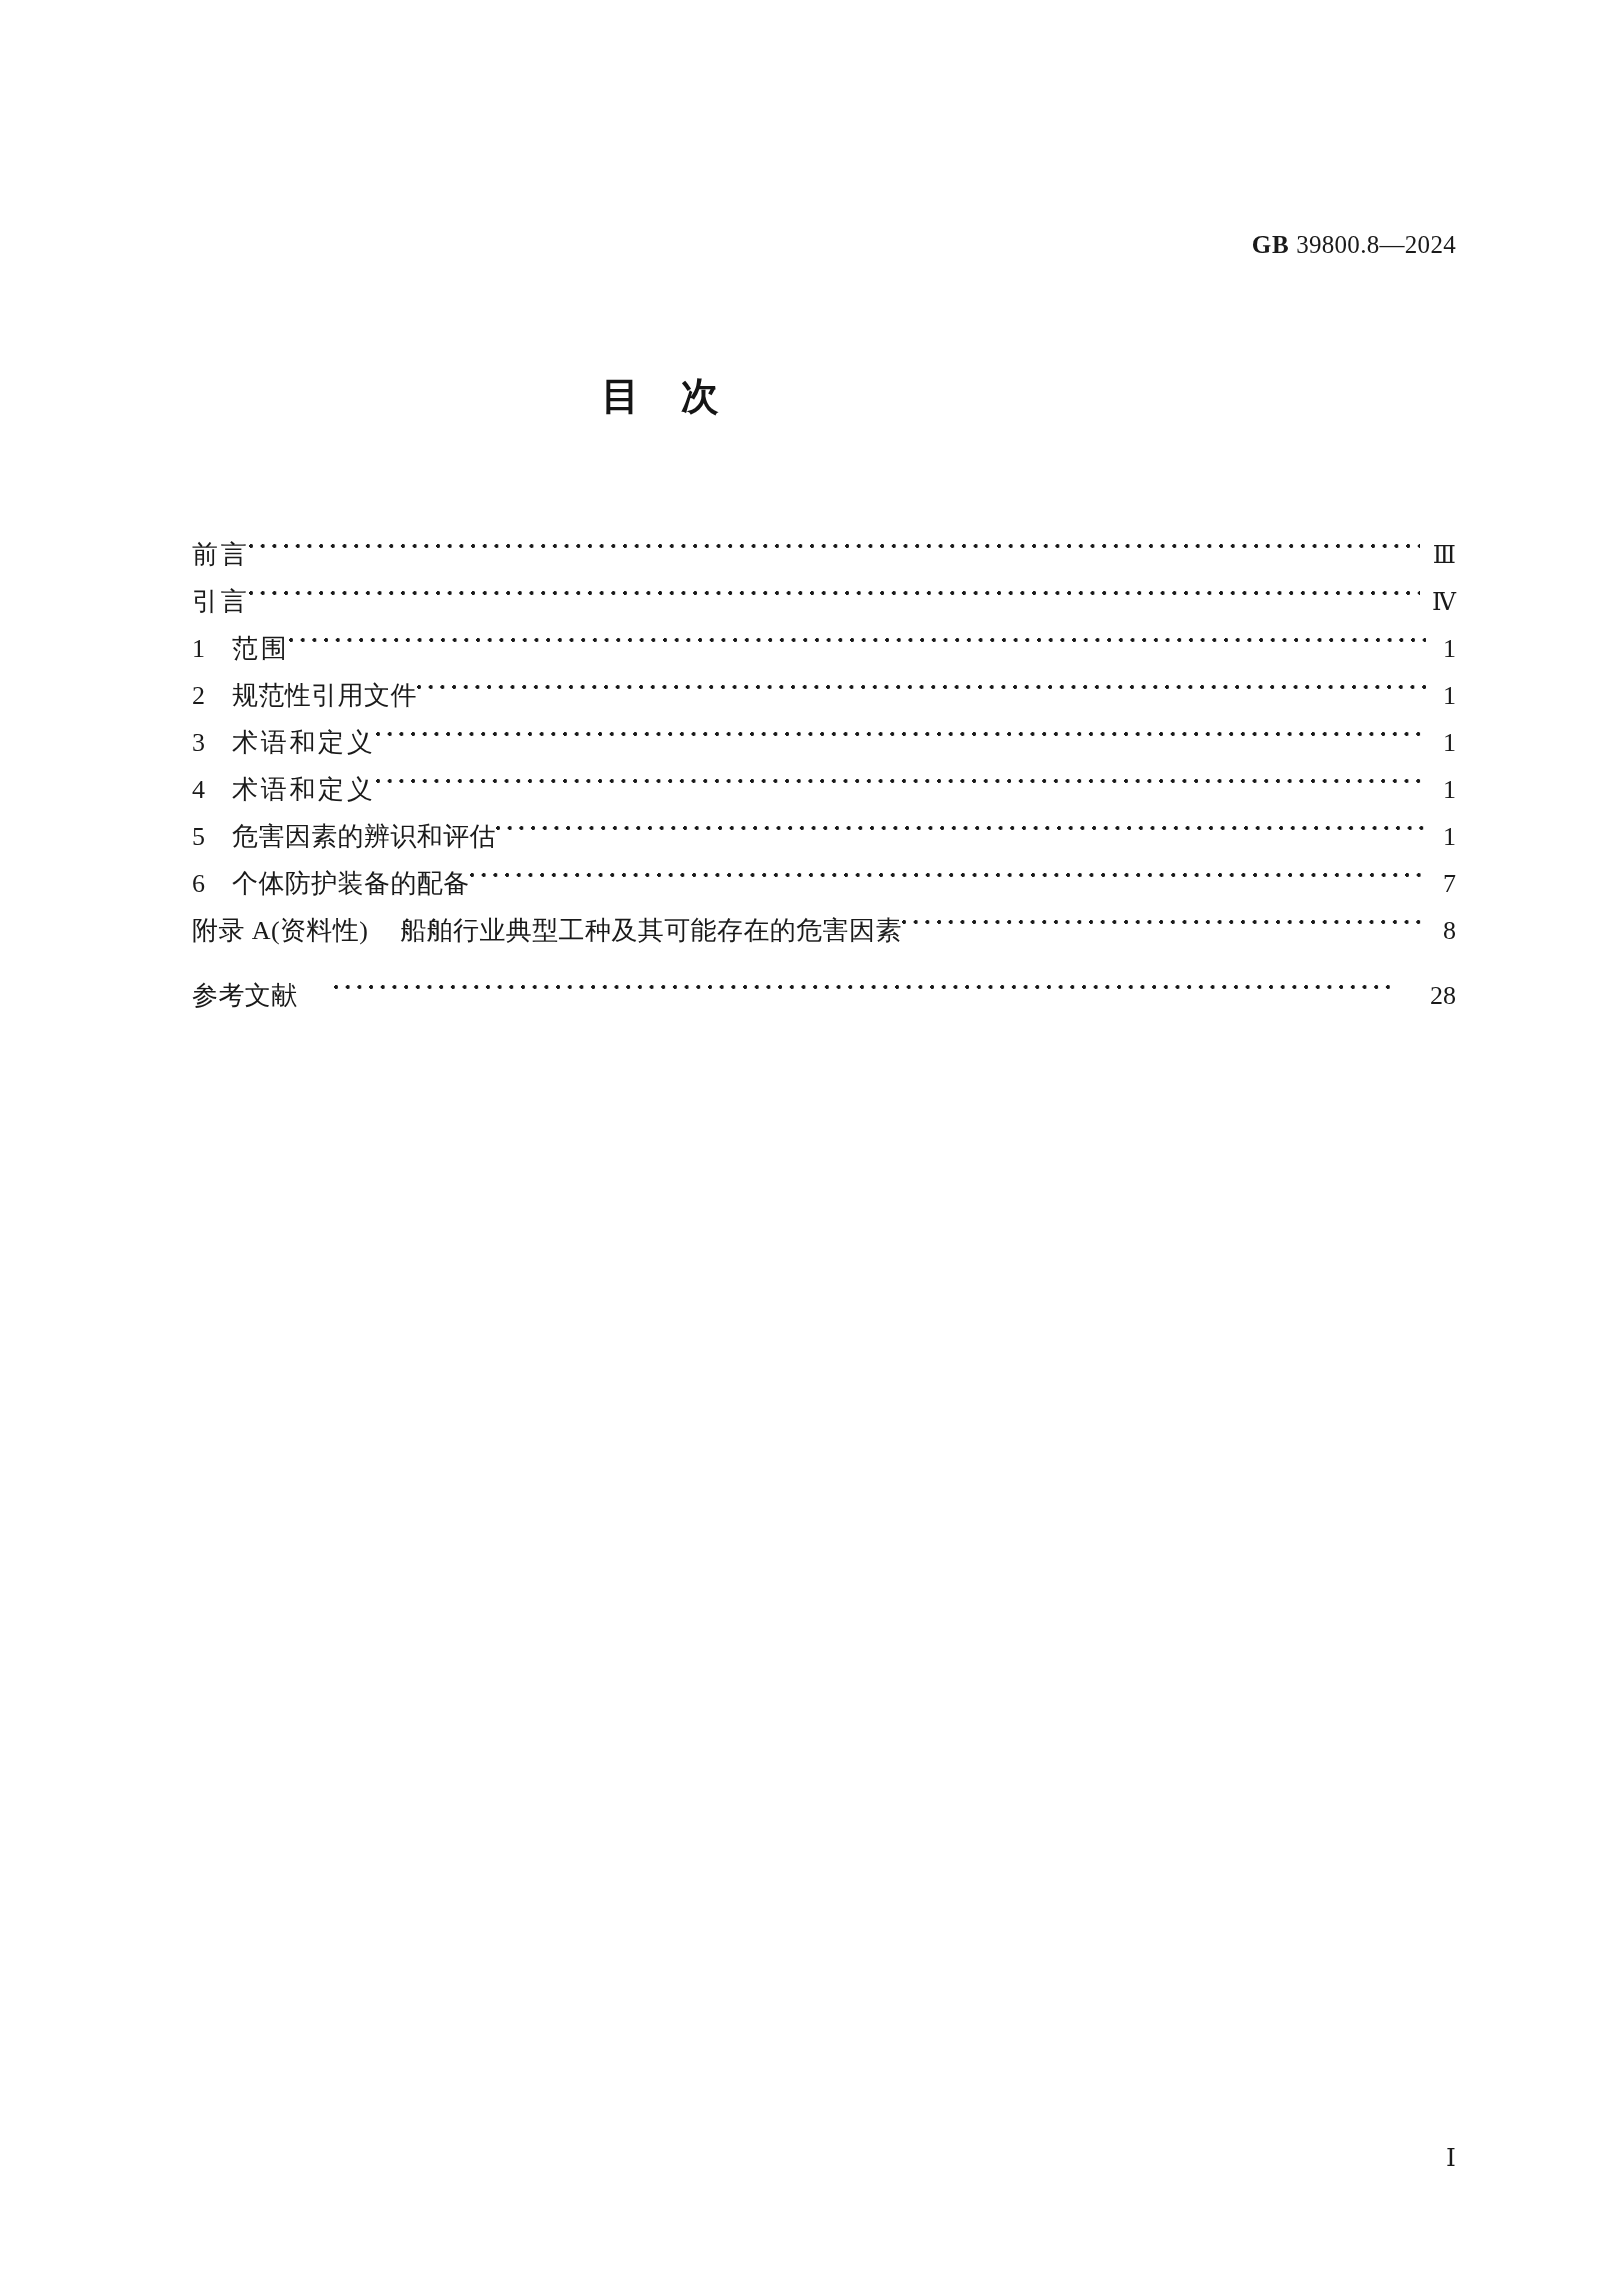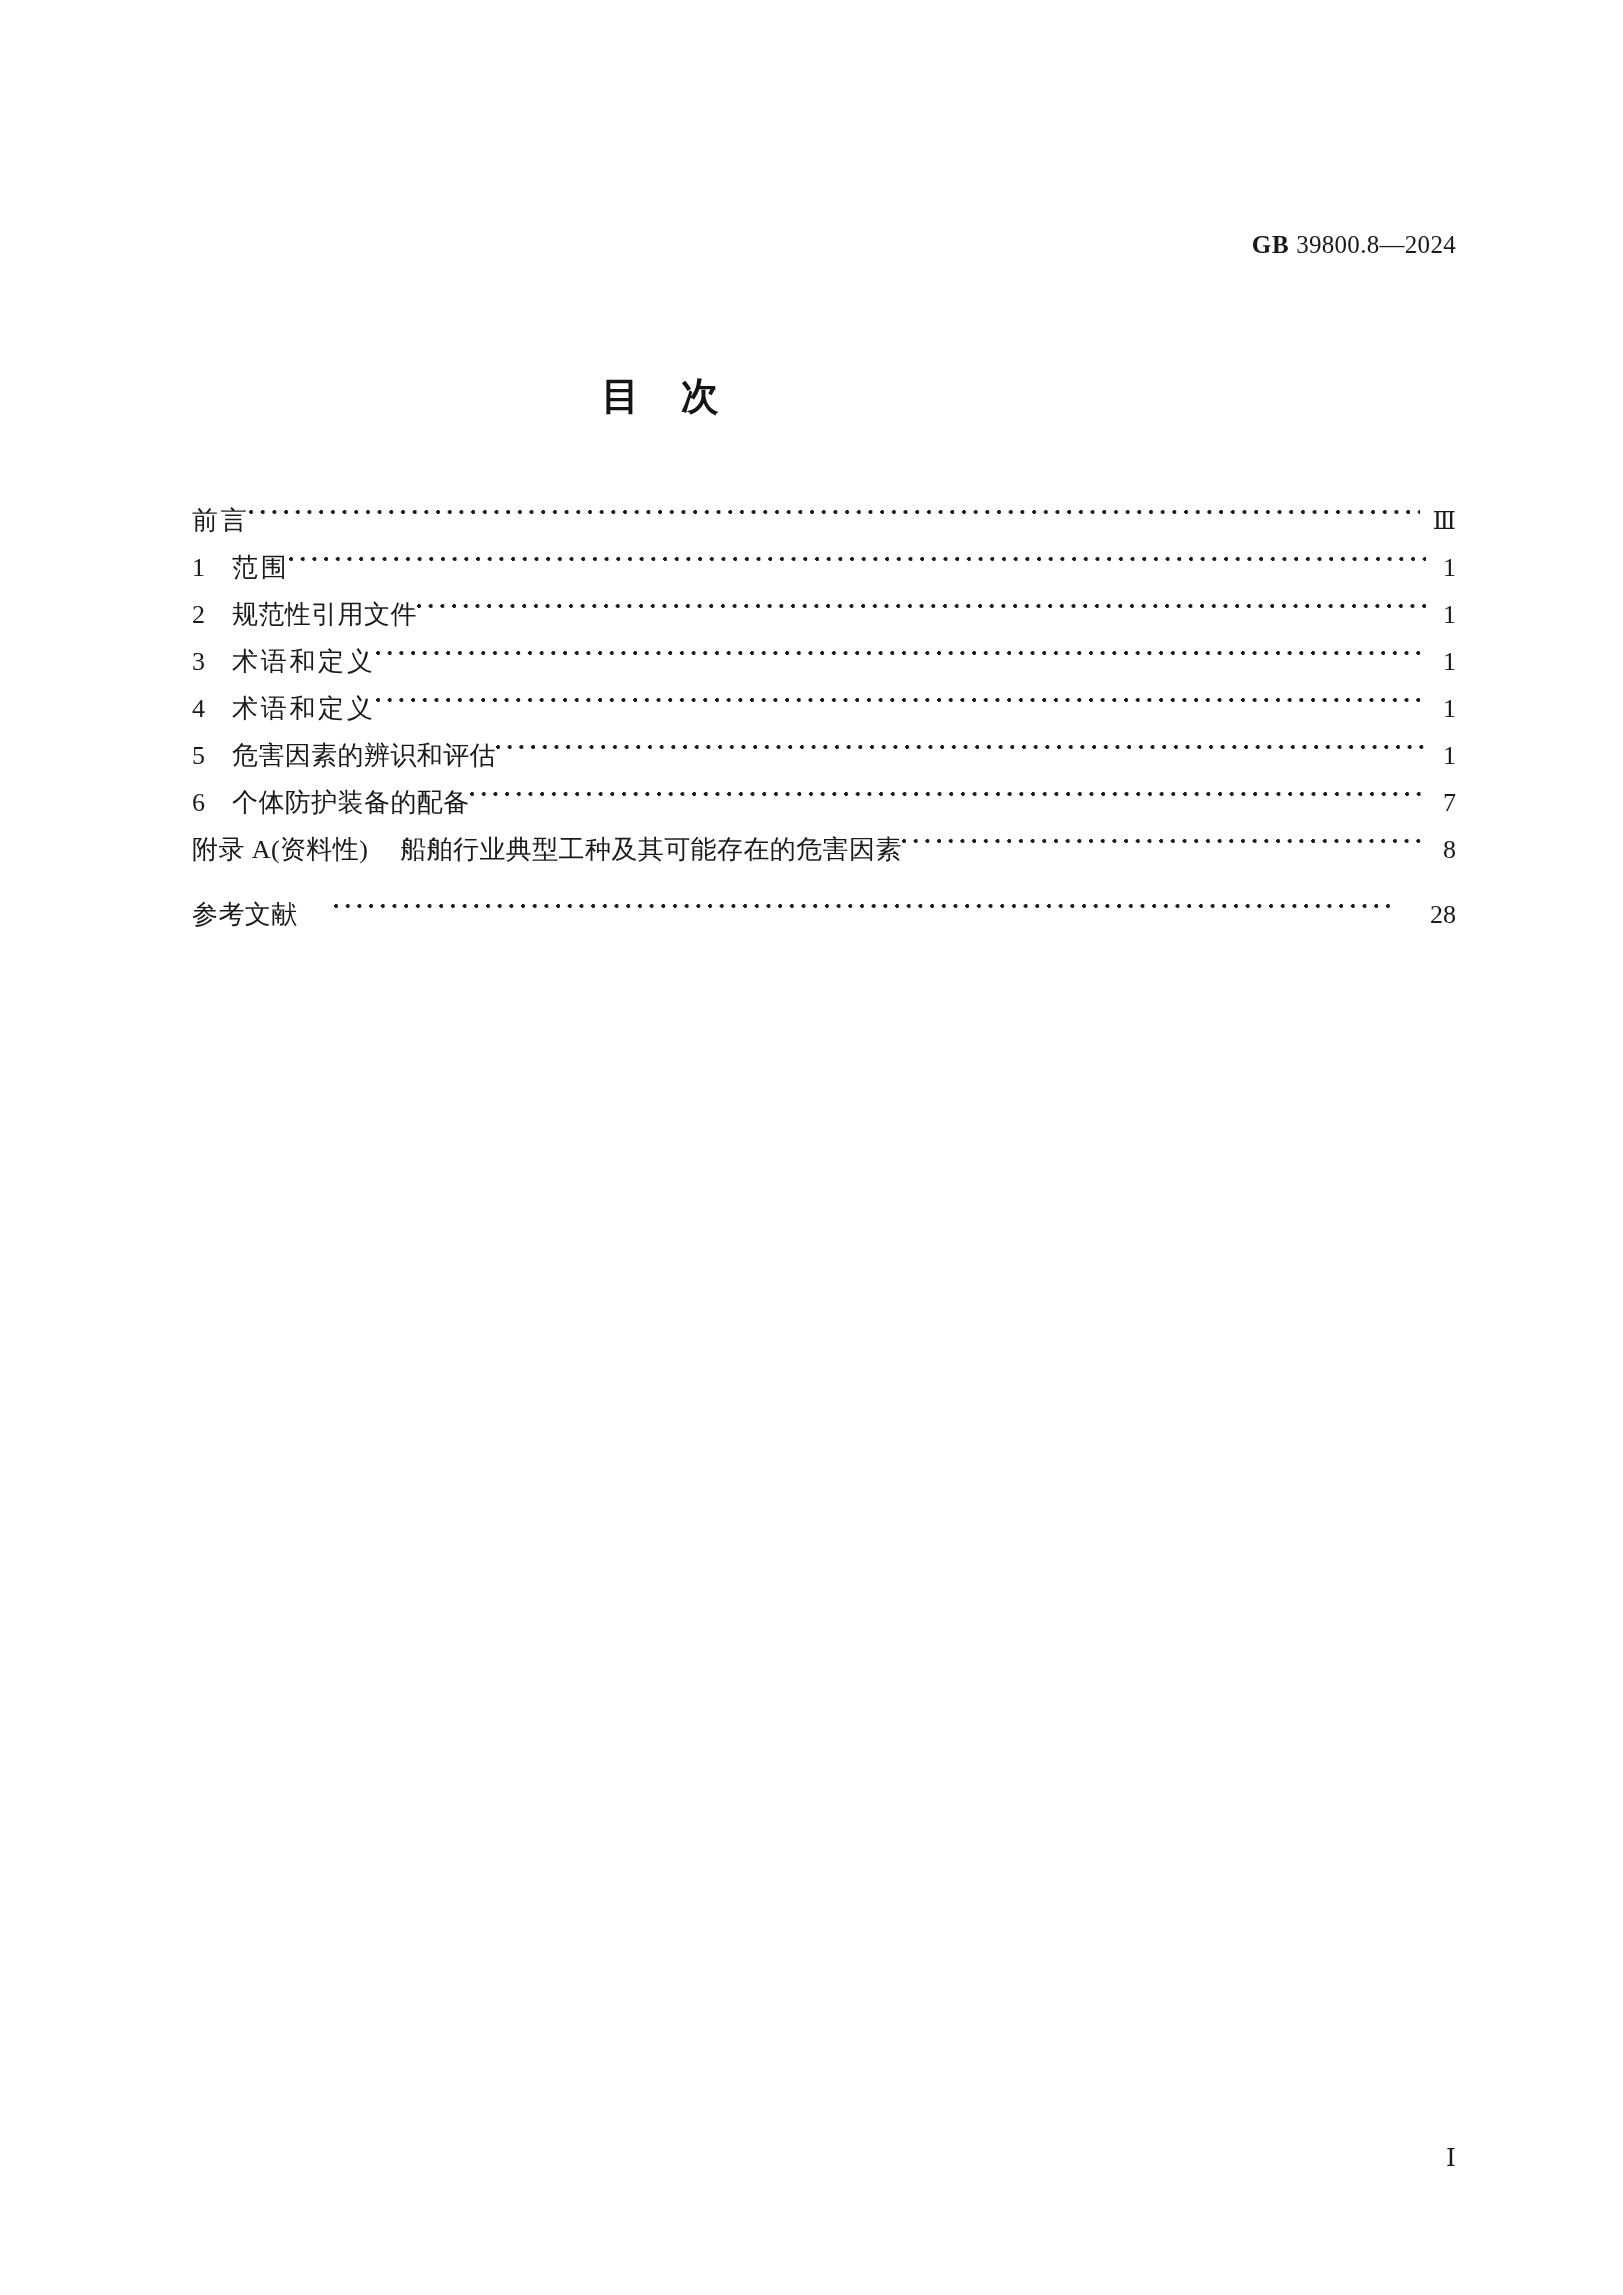--- a/index.html
+++ b/index.html
@@ -56,21 +56,21 @@
     font-weight: bold;
     font-size: 38px;
     line-height: 1.1;
     letter-spacing: 1.7px;
     color: #151515;
   }
 
   
   .toc {
     position: absolute;
-    top: 434px;
+    top: 468px;
     left: 192px;
     width: 1264px;
   }
 
   .toc-row {
     display: flex;
     align-items: baseline;
     font-size: 26px;
     line-height: 47px;
     height: 47px;
@@ -163,20 +163,25 @@
 
   <div class="toc-title">目　次</div>
 
   <div class="toc">
       <div class="toc-row">
         <span class="entry-label tracked">前言</span>
         <span class="leader"></span>
         <span class="page-num roman">Ⅲ</span>
       </div>
       <div class="toc-row">
+        <span class="entry-label tracked">引言</span>
+        <span class="leader"></span>
+        <span class="page-num roman">Ⅳ</span>
+      </div>
+      <div class="toc-row">
         <span class="clause-num">1</span>
         <span class="entry-label tracked">范围</span>
         <span class="leader"></span>
         <span class="page-num">1</span>
       </div>
       <div class="toc-row">
         <span class="clause-num">2</span>
         <span class="entry-label">规范性引用文件</span>
         <span class="leader"></span>
         <span class="page-num">1</span>

